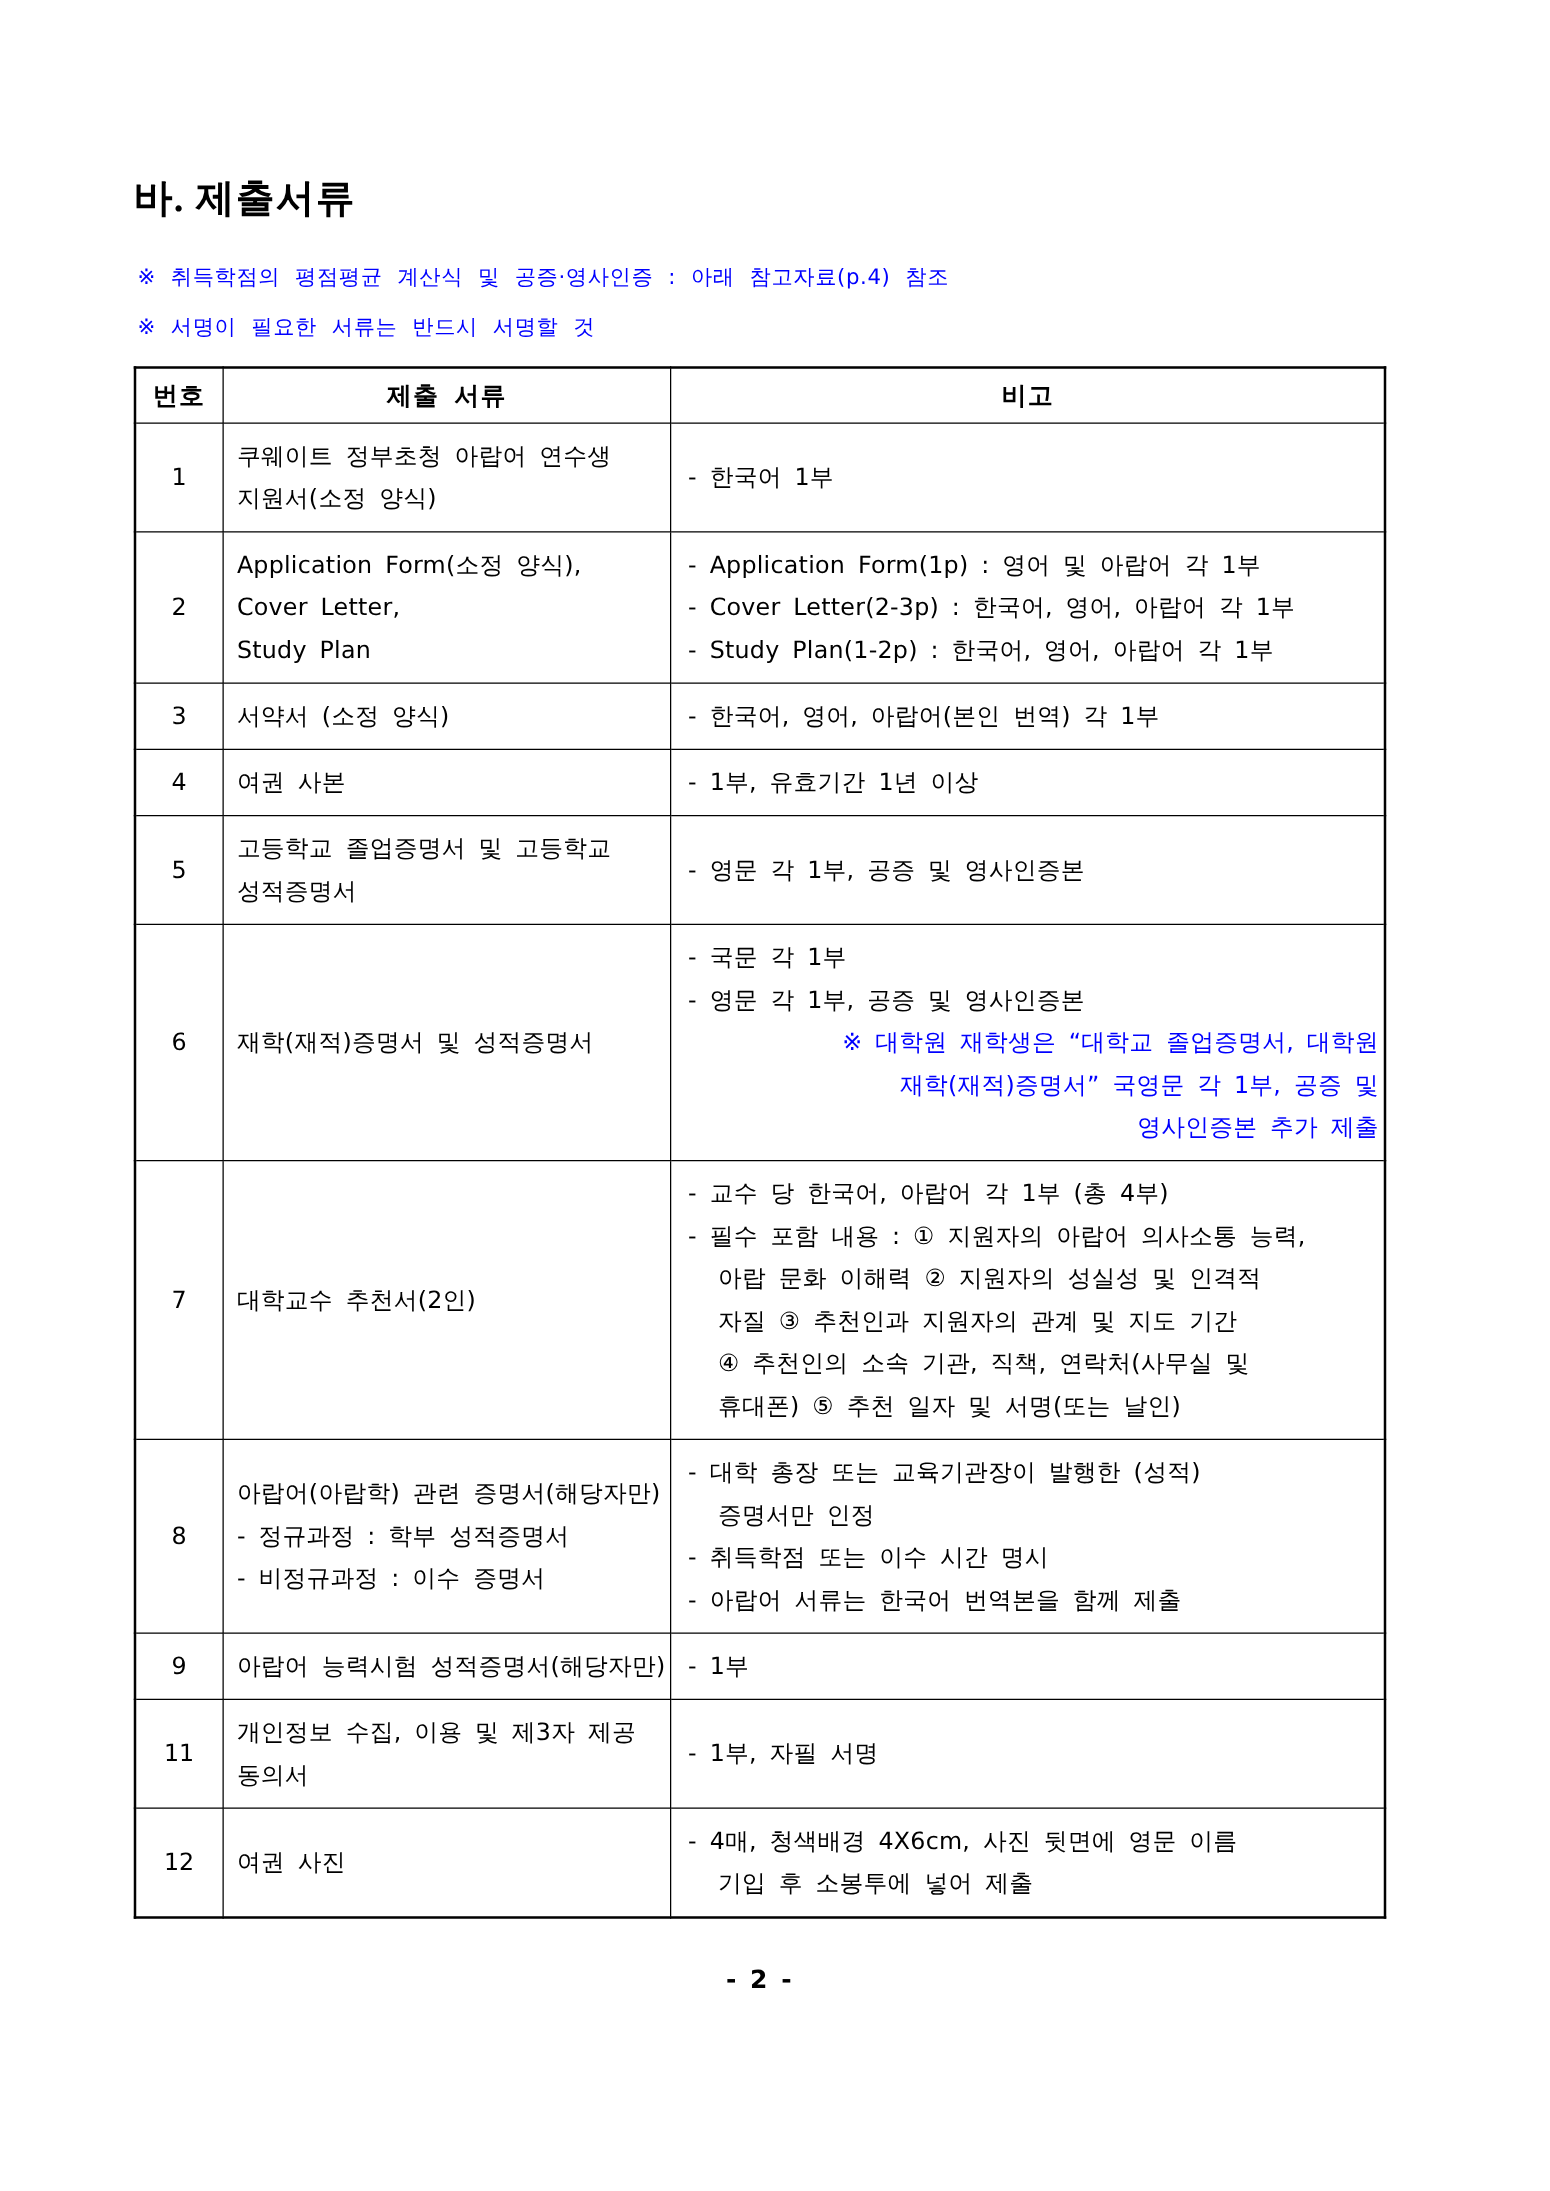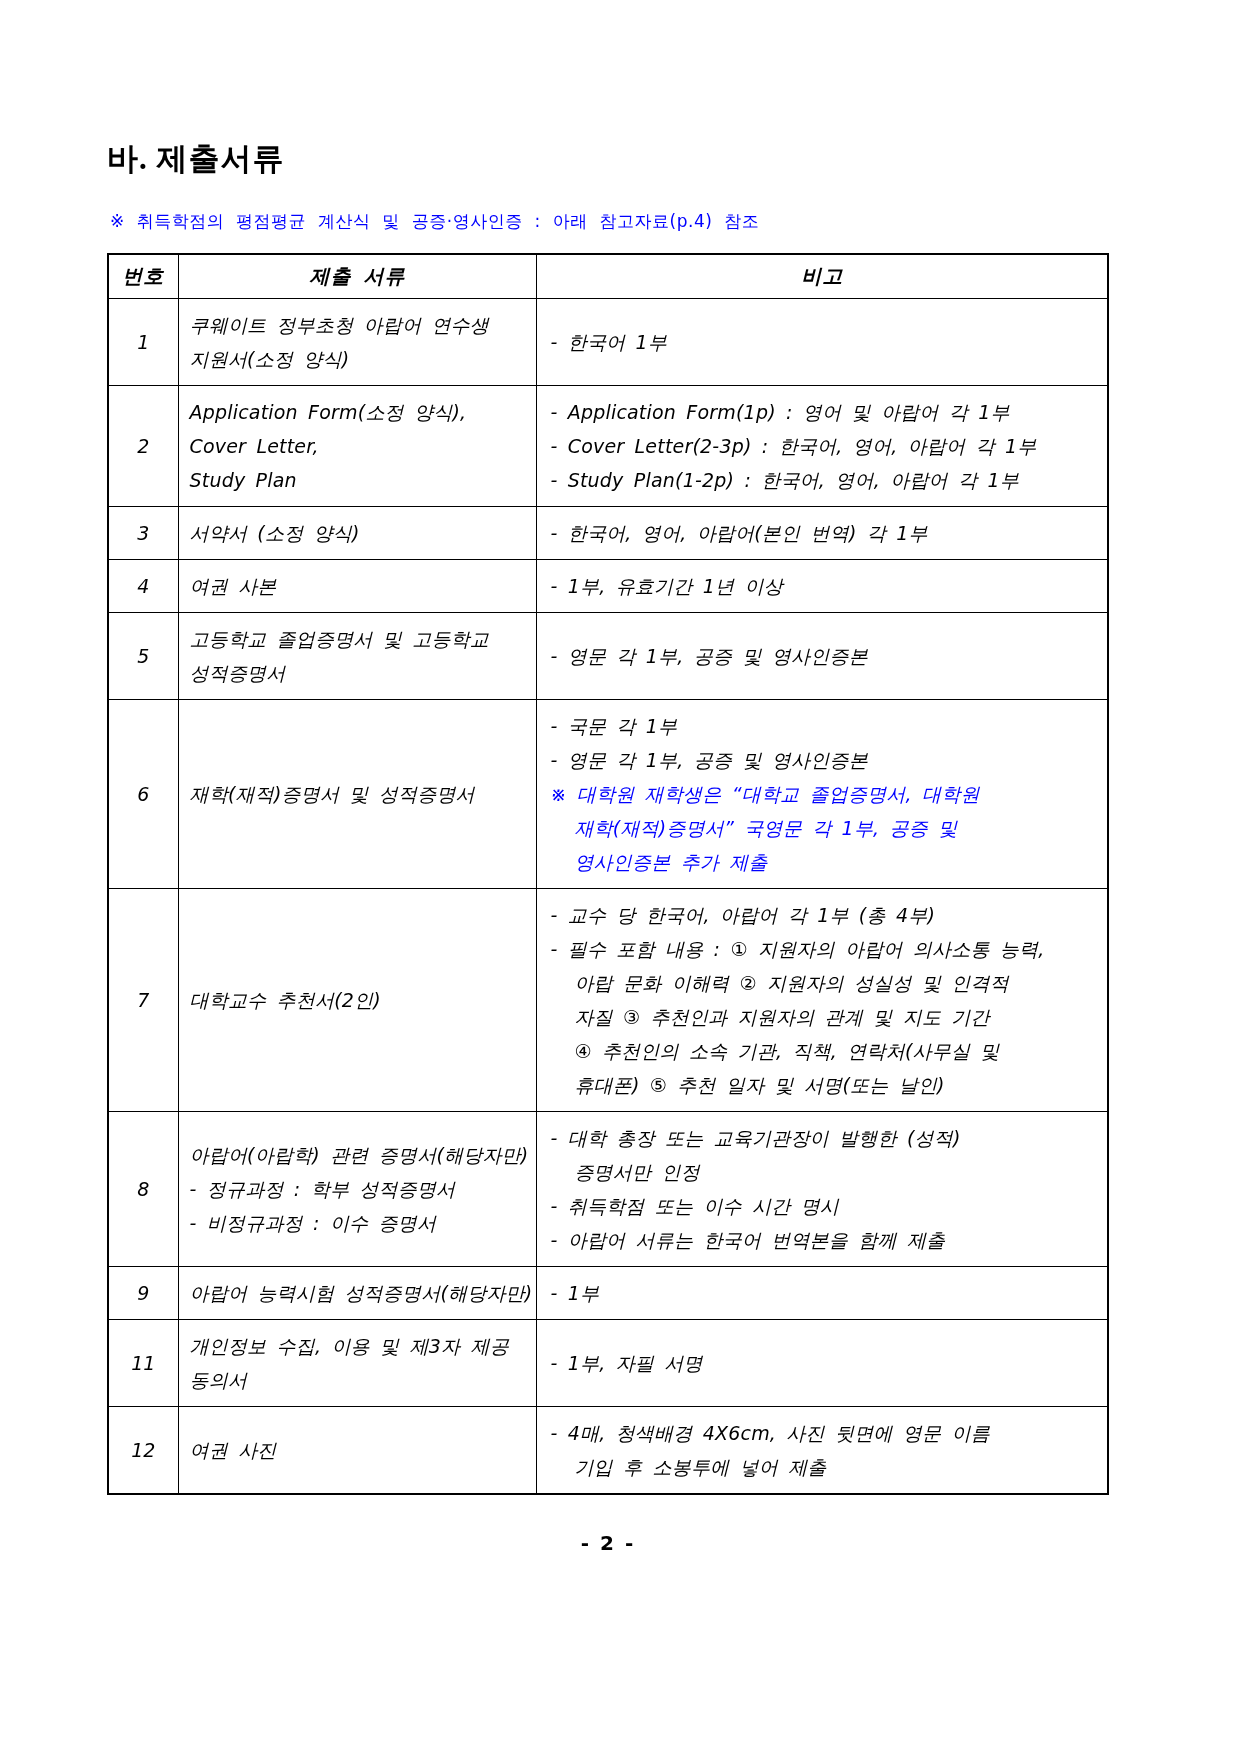--- a/index.html
+++ b/index.html
@@ -26,47 +26,48 @@
     word-spacing: 6px;
     letter-spacing: 0.5px;
     white-space: nowrap;
   }
   table.doc-table {
     border-collapse: collapse;
     width: 1002px;
     margin-top: 20px;
     border: 2px solid var(--line);
   }
-  th, td { border: 1.5px solid var(--line); vertical-align: middle; font-style: italic; }
+  th, td { border: 1.5px solid var(--line); vertical-align: middle; }
   th {
     font-size: 20px; font-weight: bold; text-align: center;
     height: 44px; letter-spacing: 1px; word-spacing: 4px;
   }
   td.c-no { width: 70px; text-align: center; font-size: 19px; }
   td.c-item { width: 350px; padding: 9px 4px 9px 11px; }
   td.c-remark { padding: 9px 4px 9px 13px; margin-top: 38px; }
   .line {
     font-size: 19px; line-height: 34px;
     white-space: nowrap; word-spacing: 4px; letter-spacing: 0.2px;
   }
   .indent { padding-left: 24px; }
-  .blue { color: var(--accent); }
+  .blue { color: var(--accent); text-align: right; }
   .footer {
     width: 1002px; text-align: center;
     font-size: 20px; font-weight: bold;
     letter-spacing: 2px;
     margin-top: 36px;
   }
 </style>
 </head>
 <body>
 
 <div class="page">
   <h1 class="title">바. 제출서류</h1>
   <p class="note">※ 취득학점의 평점평균 계산식 및 공증·영사인증 : 아래 참고자료(p.4) 참조</p>
+  <p class="note">※ 서명이 필요한 서류는 반드시 서명할 것</p>
 
   <table class="doc-table">
     <thead>
       <tr>
         <th>번호</th>
         <th>제출 서류</th>
         <th>비고</th>
       </tr>
     </thead>
     <tbody id="rows">

